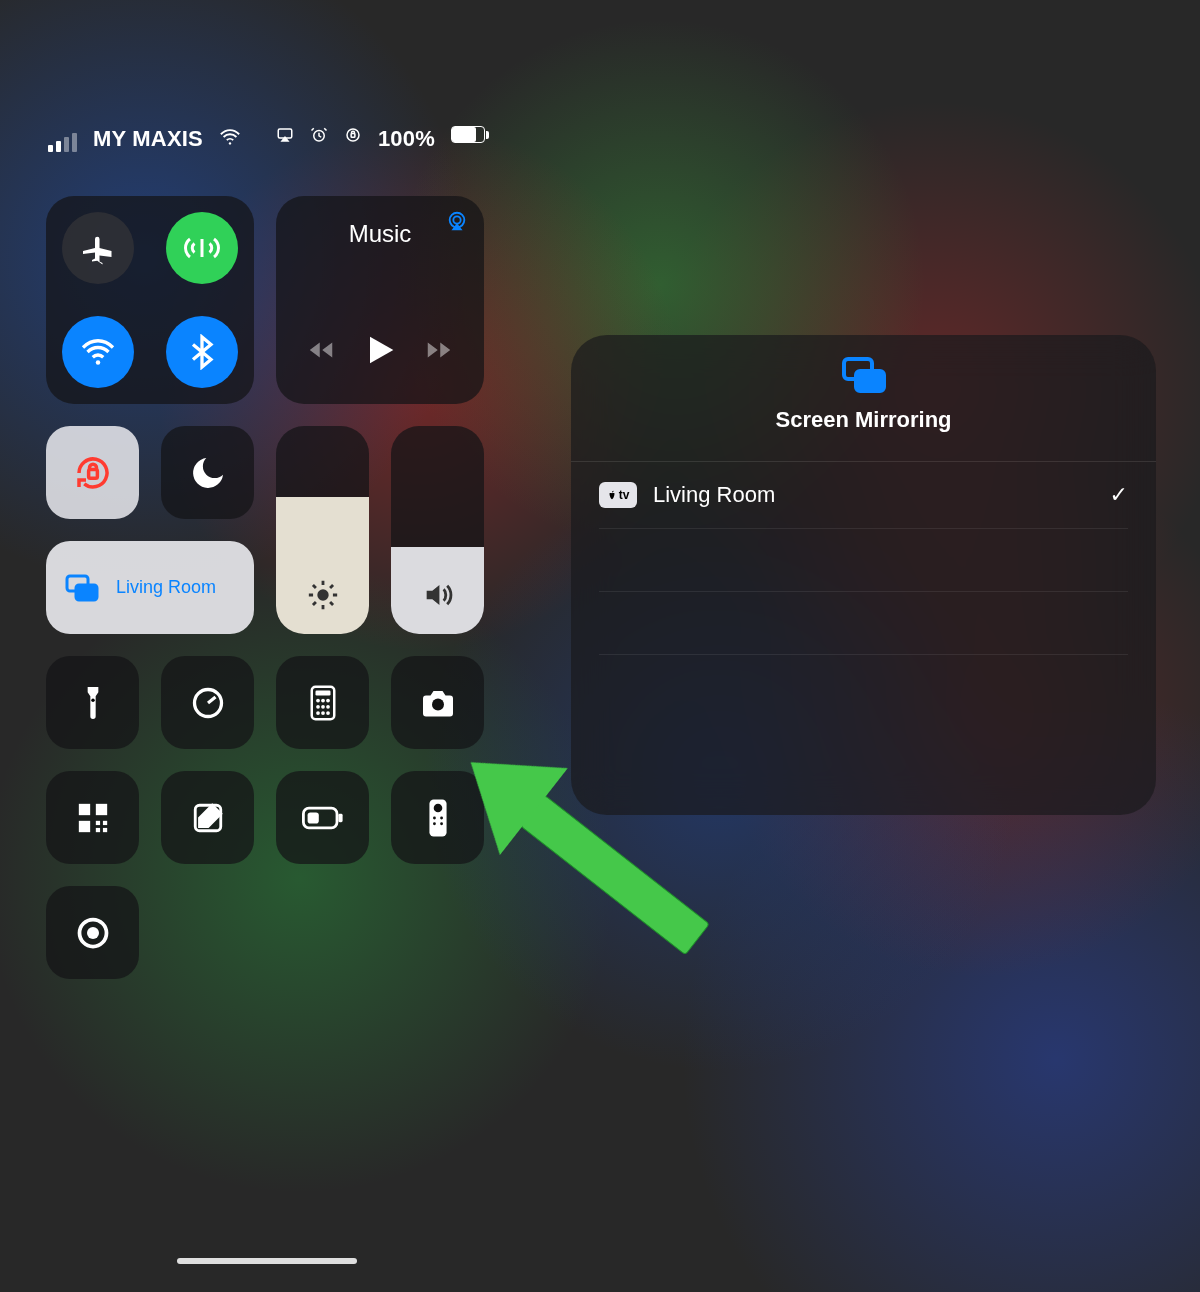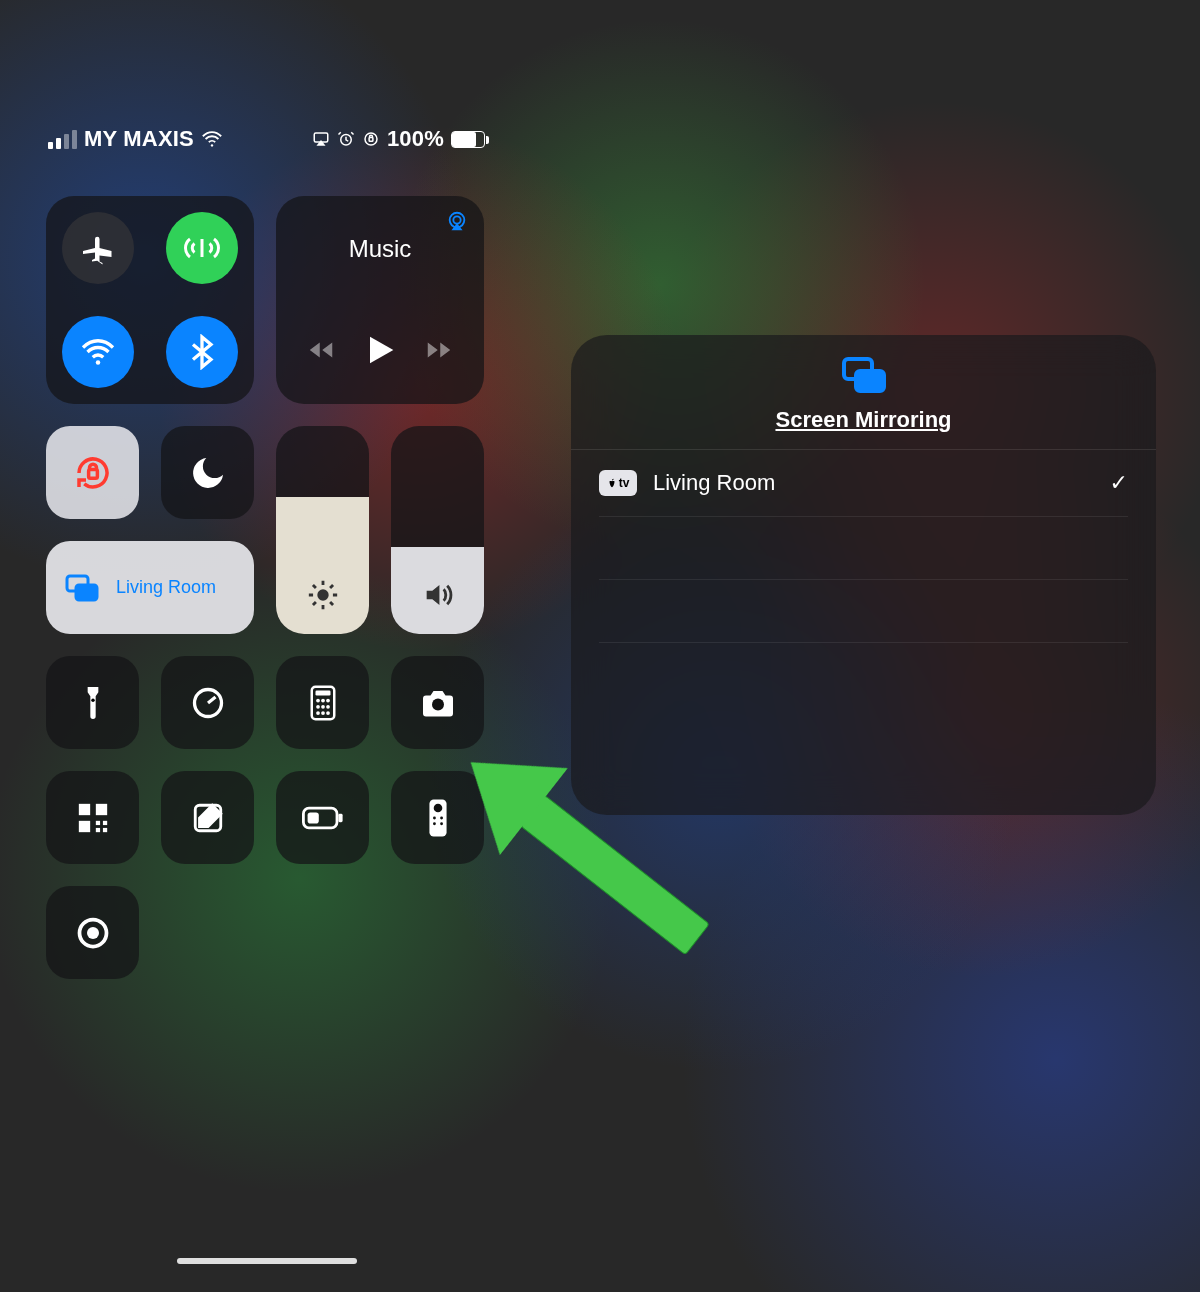--- a/index.html
+++ b/index.html
@@ -45,21 +45,21 @@
     top: 126px;
     left: 48px;
     right: 48px;
     display: flex;
     justify-content: space-between;
     color: #fff;
     font-weight: 600;
     font-size: 22px;
     letter-spacing: 0.2px;
   }
-  .status-left, .status-right { display: flex; align-items: center; gap: 7px; }
+  .status-left, .status-right { display: flex; gap: 16px; }
   .sig-bars { display: flex; align-items: flex-end; gap: 3px; }
   .sig-bars span { width: 5px; background: rgba(255,255,255,0.4); border-radius: 1px; }
   .sig-bars span:nth-child(1){ height:7px;  background:#fff; }
   .sig-bars span:nth-child(2){ height:11px; background:#fff; }
   .sig-bars span:nth-child(3){ height:15px; }
   .sig-bars span:nth-child(4){ height:19px; }
   .wifi-ic { width:22px; height:22px; }
   .sb-ic { width:18px; height:18px; }
   .batt {
     width: 34px; height: 17px;
@@ -95,21 +95,21 @@
     width: 72px; height: 72px; border-radius: 50%;
     display:flex; align-items:center; justify-content:center;
   }
   .circ.dark   { background: rgba(50,50,55,0.8); }
   .circ.green  { background: #30d158; }
   .circ.blue   { background: #0a84ff; }
   .circ svg { width: 36px; height: 36px; }
 
   .row { display:flex; gap: 22px; margin-bottom: 22px; }
 
-  .music-card { padding: 15px; overflow: hidden; border-radius: 28px; }
+  .music-card { padding: 0; overflow: hidden; border-radius: 28px; }
   .music-title { color:#fff; font-size: 24px; font-weight:500; text-align:center; margin-top:24px;}
   .music-controls {
     display:flex; justify-content:space-around; align-items:center;
     position:absolute; bottom:30px; left:0; right:0; padding:0 18px;
   }
   .music-controls .m-ic { color: rgba(255,255,255,0.45); }
   .music-controls .m-play { color:#fff; }
   .airplay-corner {
     position:absolute; top:14px; right:16px; color:#0a84ff;
   }
@@ -169,27 +169,27 @@
     background: rgba(25,25,28,0.70);
     backdrop-filter: blur(20px);
     color:#fff;
     overflow:hidden;
   }
   .sheet-head {
     text-align:center;
     padding-top: 20px;
   }
   .sheet-head .sm-title {
-    font-size: 22px; font-weight:600; margin-top:8px;text-decoration:underline;
+    font-size: 22px; font-weight:600; margin-top:8px;
   }
   .device-row {
     display:flex; align-items:center;
     padding: 20px 28px;
     border-top: 1px solid rgba(255,255,255,0.10);
-    margin-top: 16px;
+    margin-top: 28px;
   }
   .tv-badge {
     width: 38px; height: 26px; border-radius:6px;
     background:#e5e5ea; color:#000; font-size:12px; font-weight:700;
     display:flex; align-items:center; justify-content:center; gap:2px;
     margin-right: 16px;
   }
   .device-name { font-size: 22px; flex:1; }
   .check { color:#fff; font-size:22px; }
   .hair { height:1px; background:rgba(255,255,255,0.08); margin: 0 28px; }

